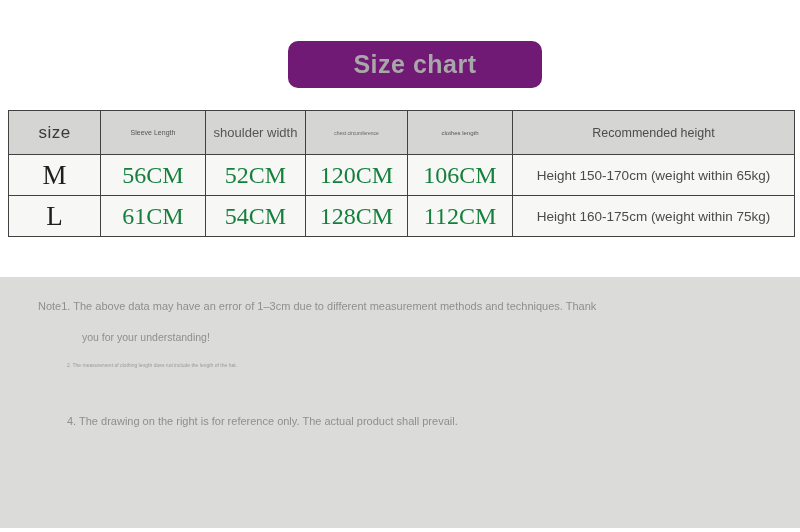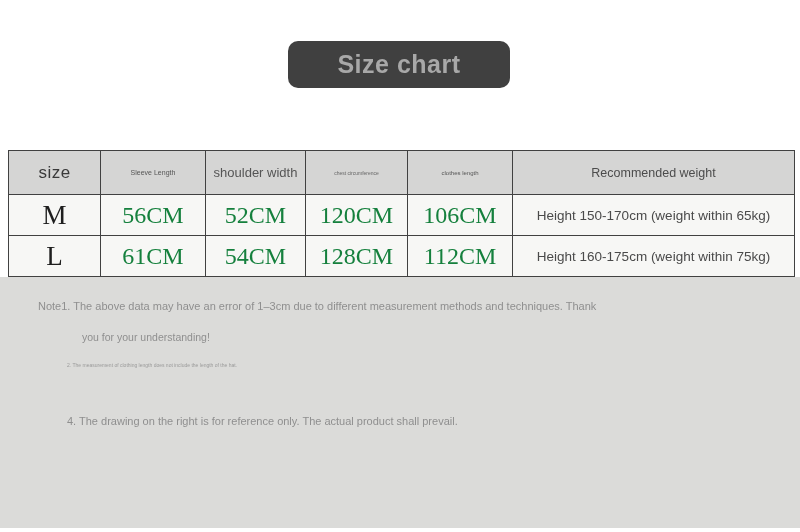--- a/index.html
+++ b/index.html
@@ -3,33 +3,32 @@
 <meta charset="utf-8">
 <style>
   html,body{margin:0;padding:0;}
   body{
     width:800px;height:532px;position:relative;overflow:hidden;
     background:#ffffff;
     font-family:"Liberation Sans", sans-serif;
   }
   
   .badge{
-    position:absolute;left:288px;top:41px;width:222px;height:47px;
-    background:#404040;border-radius:10px;
+    position:absolute;left:288px;top:41px;width:254px;height:47px;
+    background:#701a75;border-radius:10px;
     display:flex;align-items:center;justify-content:center;
   }
   .badge span{
     color:#a8a8a8;font-size:25px;font-weight:600;letter-spacing:.5px;
   }
   
   table.size-table{
     position:absolute;left:8px;top:110px;width:786px;
     border-collapse:collapse;table-layout:fixed;
     background:#f6f6f4;
-    margin-top:40px;
   }
   table.size-table td,table.size-table th{
     border:1.4px solid #414141;text-align:center;vertical-align:middle;
     padding:0;overflow:hidden;
   }
   tr.head{height:44px;}
   tr.head th{background:#d5d5d4;font-weight:400;}
   tr.body-row{height:41px;background:#f7f7f5;}
   .h-size{font-size:17px;color:#3a3a3a;letter-spacing:.5px;}
   .h-sleeve{font-size:7px;color:#555;}
@@ -68,21 +67,21 @@
       <col style="width:105px">
       <col style="width:282px">
   </colgroup>
   <tbody>
       <tr class="head">
     <th class="h-size">size</th>
     <th class="h-sleeve">Sleeve Length</th>
     <th class="h-shoulder">shoulder width</th>
     <th class="h-chest">chest circumference</th>
     <th class="h-length">clothes length</th>
-    <th class="h-reco">Recommended weight</th>
+    <th class="h-reco">Recommended height</th>
   </tr>
   <tr class="body-row">
     <td class="cell-size">M</td>
     <td class="cell-cm">56CM</td>
     <td class="cell-cm">52CM</td>
     <td class="cell-cm">120CM</td>
     <td class="cell-cm">106CM</td>
     <td class="cell-reco">Height 150-170cm (weight within 65kg)</td>
   </tr>
   <tr class="body-row">

